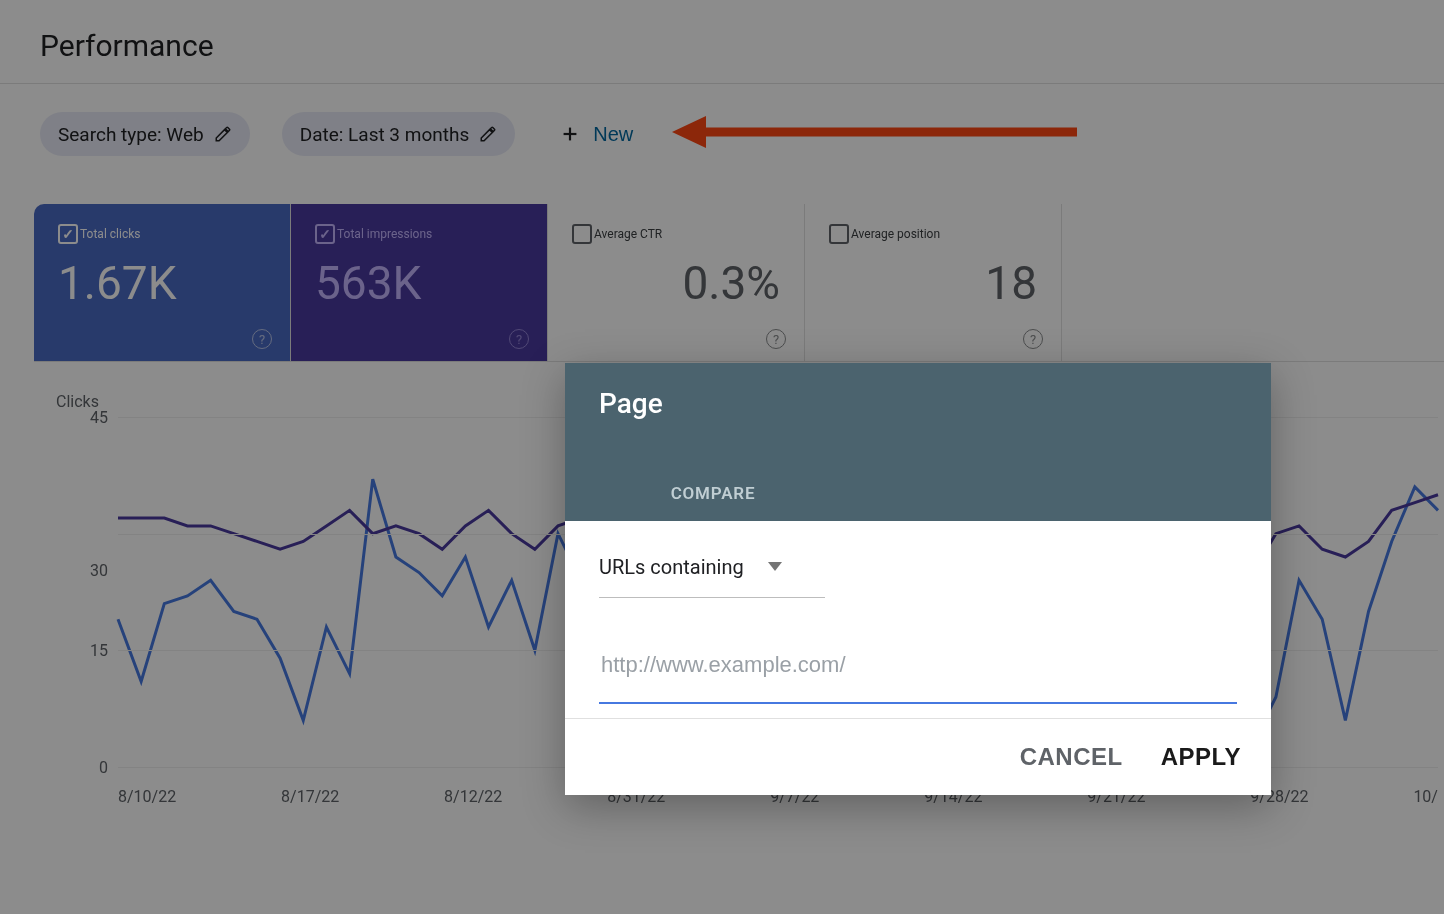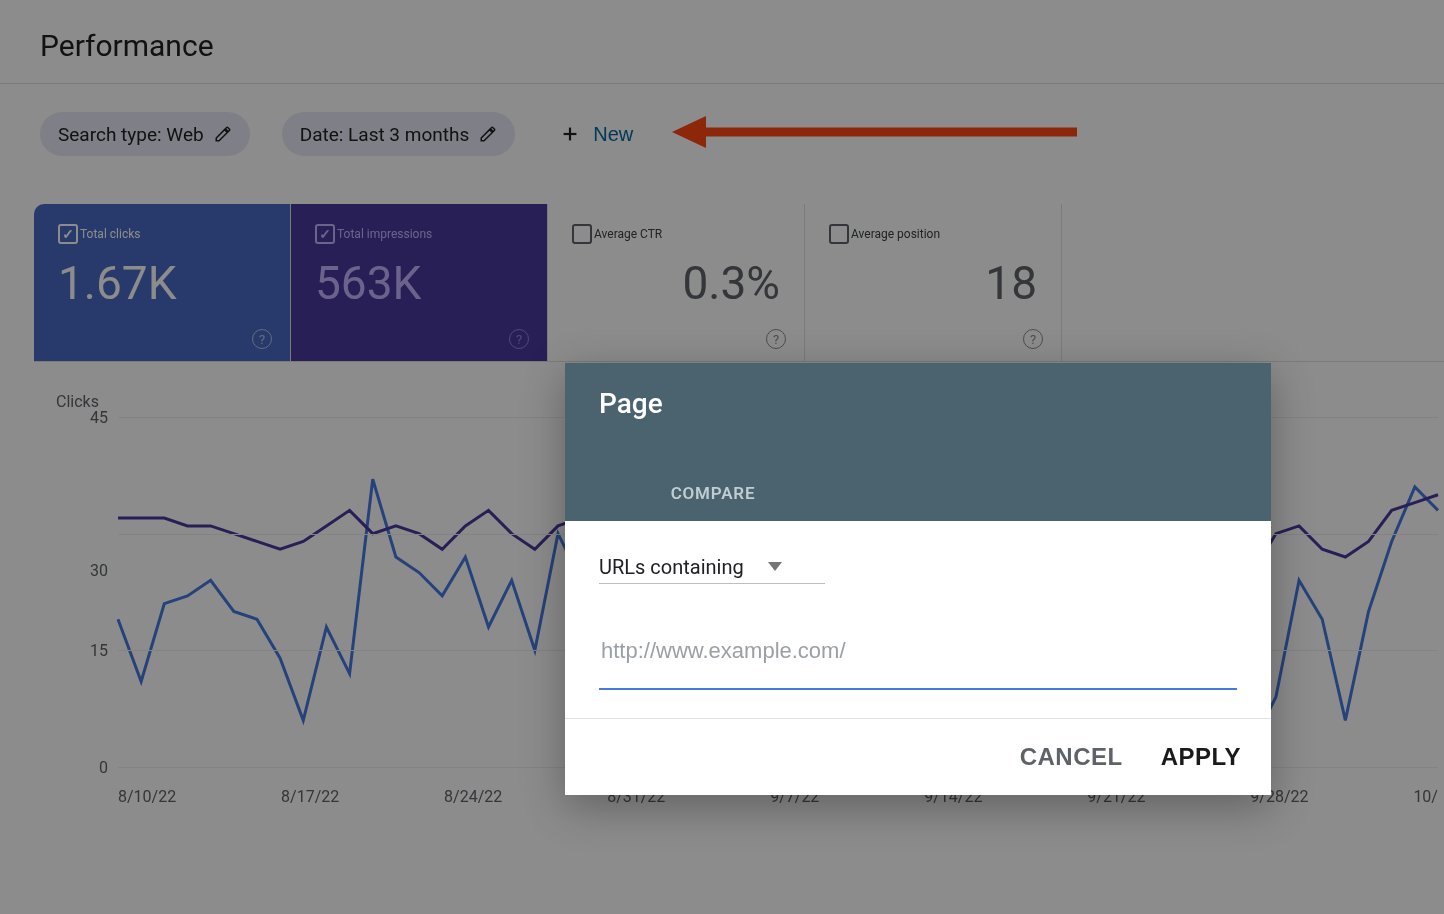--- a/index.html
+++ b/index.html
@@ -192,21 +192,21 @@
   }
   .dialog-body {
     padding: 34px 34px 0 34px;
   }
   .select-container {
     display: flex;
     align-items: center;
     gap: 24px;
     width: 226px;
     border-bottom: 1px solid #bdbdbd;
-    padding-bottom: 4px;
+    padding-bottom: 18px;
     font-size: 20px;
     color: #202124;
     cursor: pointer;
   }
   .url-input {
     margin-top: 48px;
     width: 638px;
     border: none;
     border-bottom: 2px solid #4678e0;
     padding: 6px 2px 24px 2px;
@@ -313,21 +313,21 @@
       <div class="gridline" style="top: 233.333px;"></div>
       <div class="gridline-label" style="top: 233.333px;">15</div>
       <div class="gridline" style="top: 116.667px;"></div>
       <div class="gridline-label" style="top: 116.667px; margin-top: 36px;">30</div>
       <div class="gridline" style="top: 0px;"></div>
       <div class="gridline-label" style="top: 0px; text-align: right;">45</div>
     </div>
   <div class="x-labels">
       <span>8/10/22</span>
       <span>8/17/22</span>
-      <span>8/24/22</span>
+      <span>8/12/22</span>
       <span>8/31/22</span>
       <span>9/7/22</span>
       <span>9/14/22</span>
       <span>9/21/22</span>
       <span>9/28/22</span>
       <span>10/</span>
     </div>
 </div>
 
 <div class="dim-overlay"></div>

